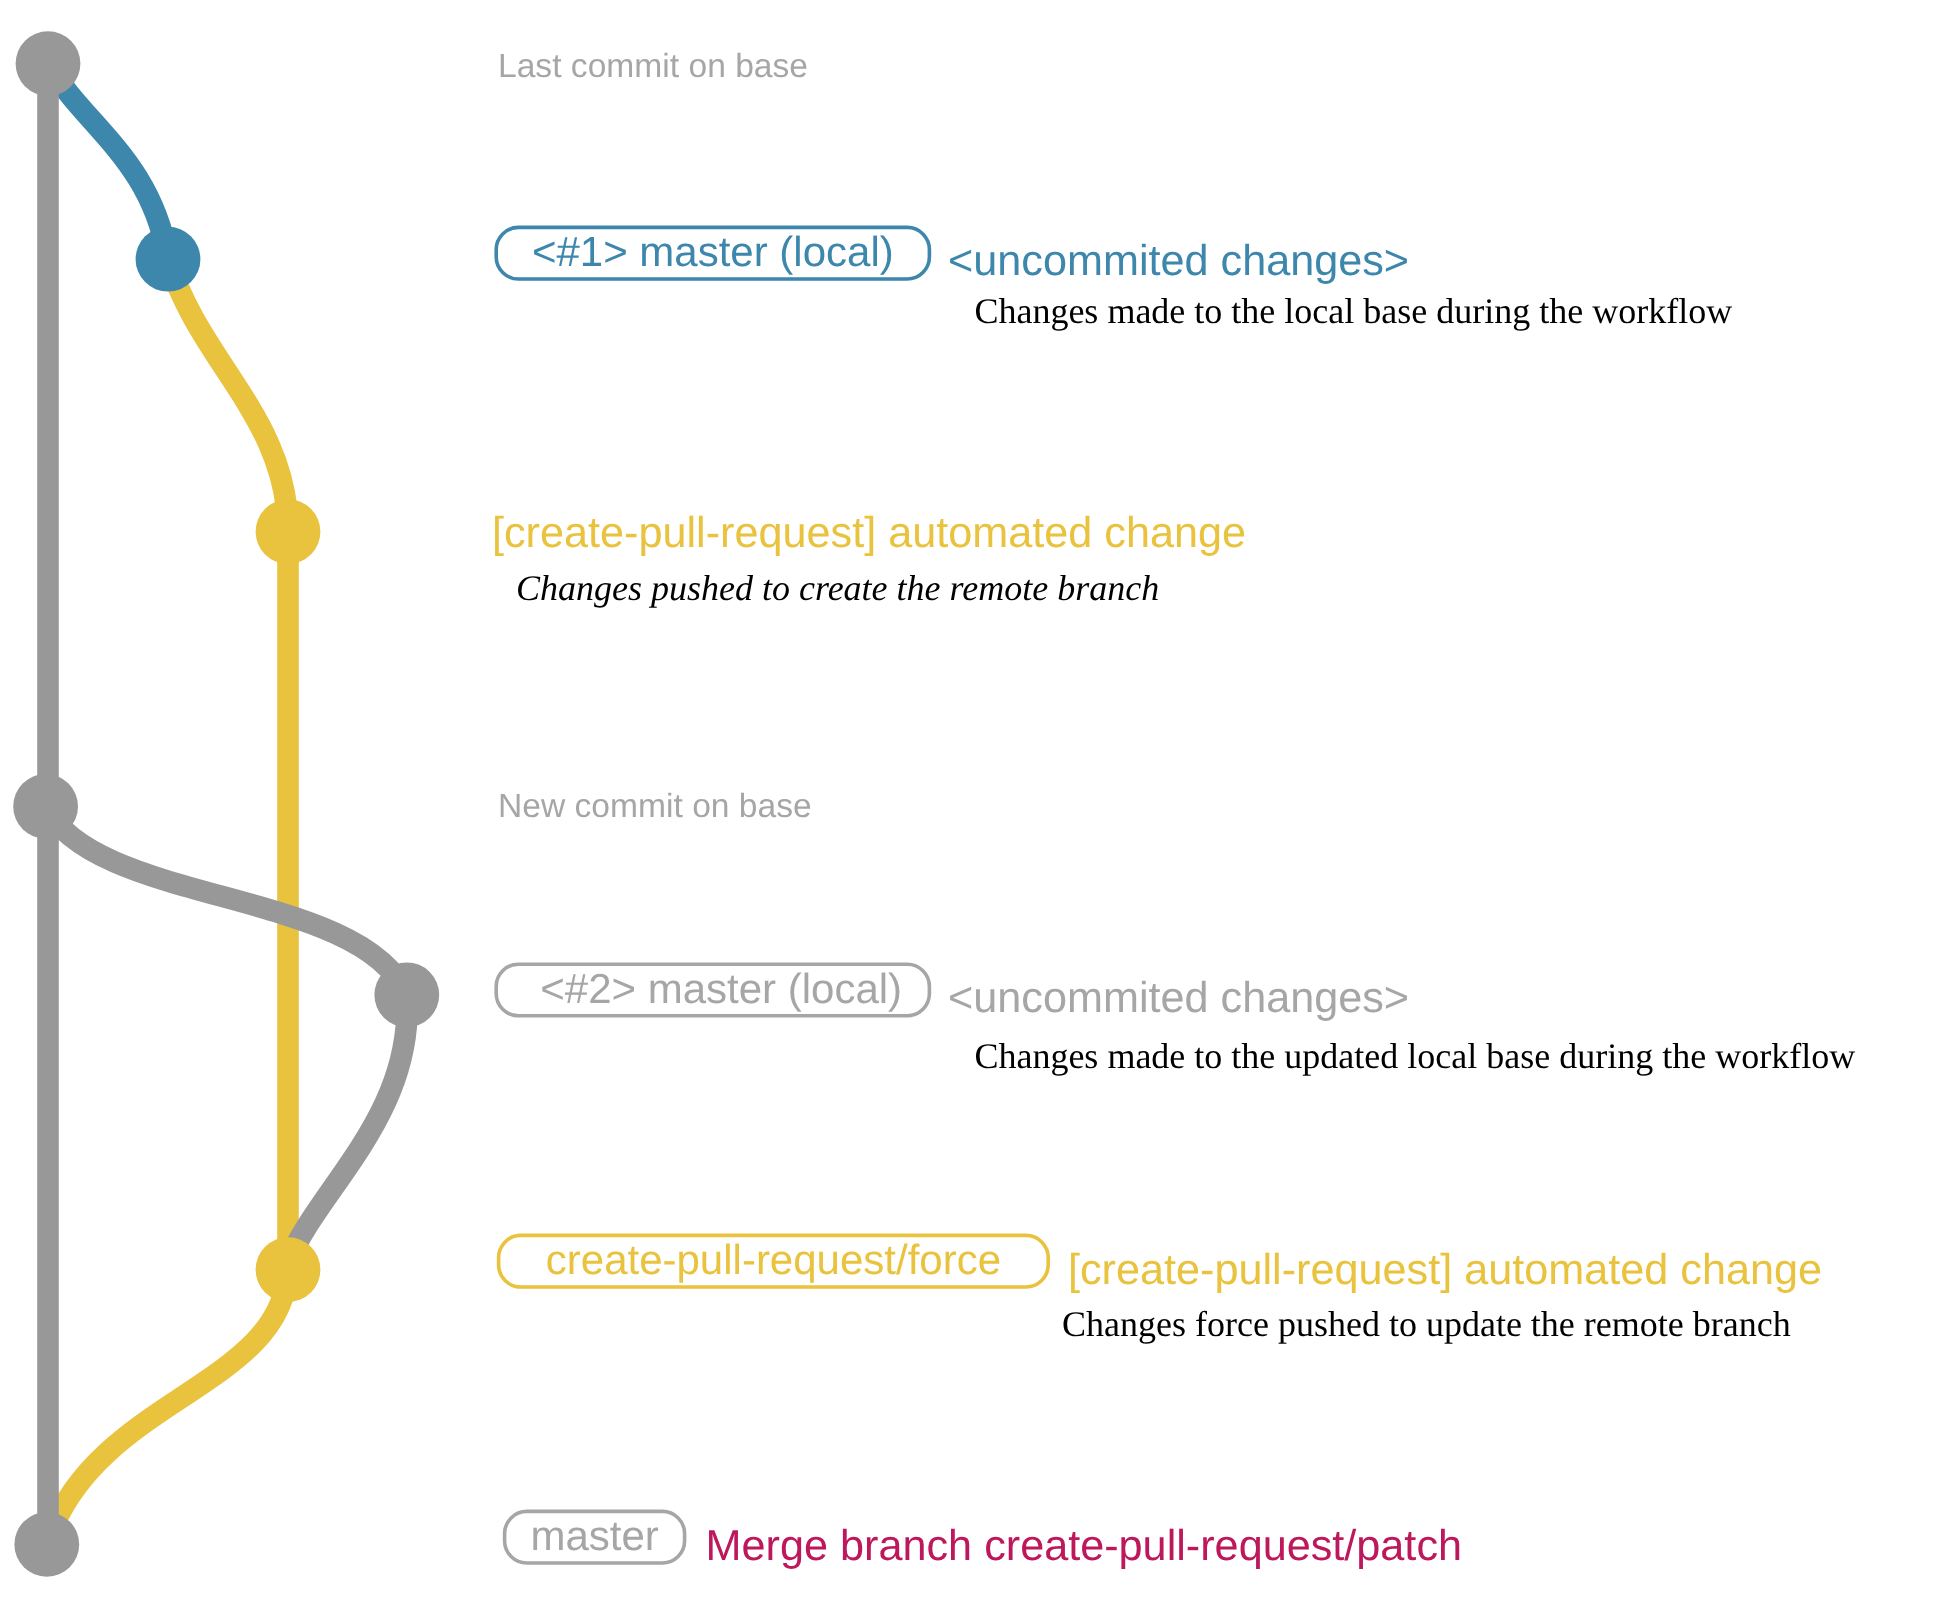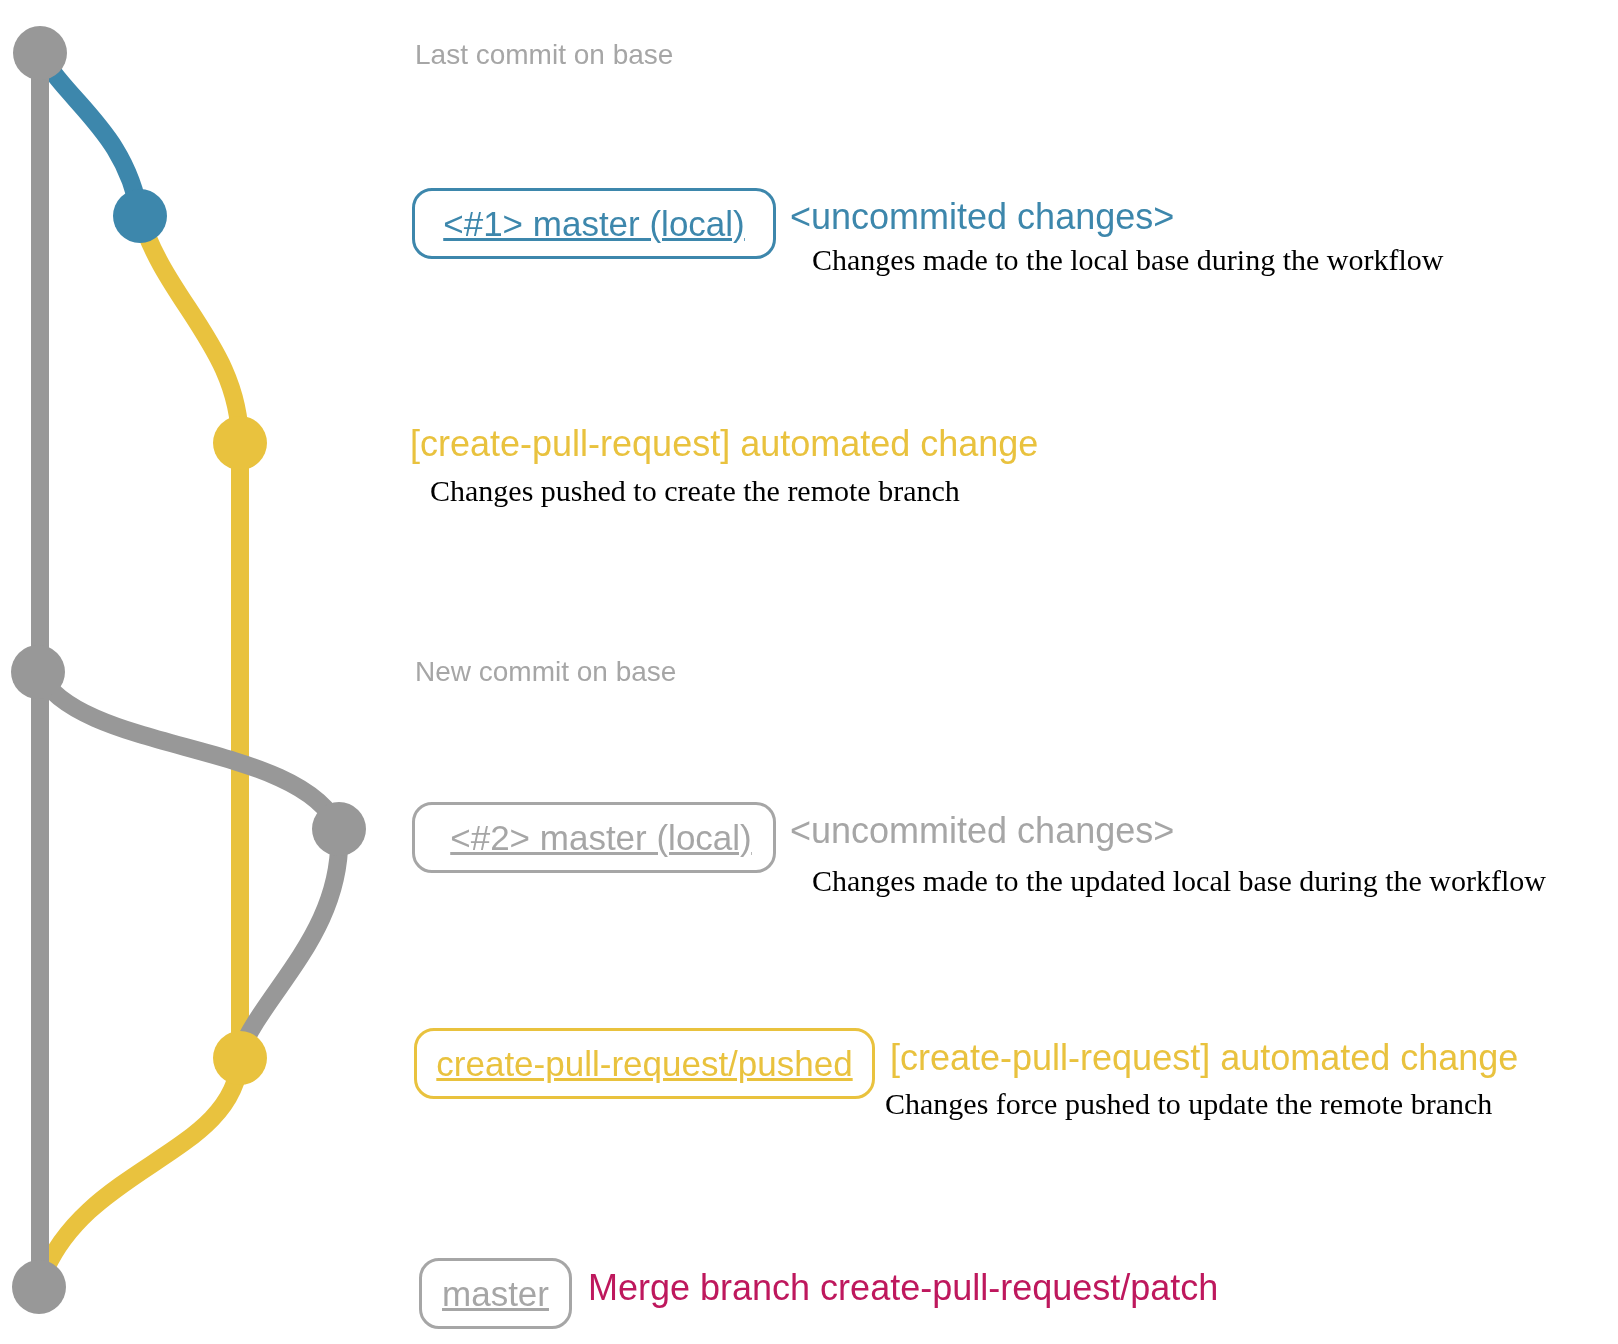--- a/index.html
+++ b/index.html
@@ -12,27 +12,26 @@
     overflow: hidden;
   }
   .graph { position: absolute; left: 0; top: 0; }
   .abs { position: absolute; }
   .milestone {
     font-size: 28px; line-height: 36px;
     white-space: nowrap;
   }
   .ref-box {
     display: flex; align-items: center; justify-content: center;
-    height: 71px;
+    height: 46px;
     border: 3px solid;
     border-radius: 20px;
     font-size: 35px;
     white-space: nowrap;
     background: #ffffff;
-    text-decoration: underline;
   }
   .msg {
     font-size: 36px; line-height: 36px;
     white-space: nowrap;
   }
   .note {
     font-family: "Liberation Serif", serif;
     font-size: 30px; line-height: 30px;
     color: #000000;
     white-space: nowrap;
@@ -60,26 +59,26 @@
   <circle cx="39" cy="1287" r="27" fill="#989898"></circle>
 </svg>
 
 <div class="abs milestone" style="left: 415px; top: 37px; color: rgb(166, 166, 166);">Last commit on base</div>
 
 <div class="abs ref-box" style="left: 412px; top: 188px; width: 364px; color: rgb(61, 135, 172); border-color: rgb(61, 135, 172);">&lt;#1&gt; master (local)</div>
 <div class="abs msg" style="left: 790px; top: 199px; color: rgb(61, 135, 172);">&lt;uncommited changes&gt;</div>
 <div class="abs note" style="left:812px; top:245px;">Changes made to the local base during the workflow</div>
 
 <div class="abs msg" style="left: 410px; top: 426px; color: rgb(233, 194, 62);">[create-pull-request] automated change</div>
-<div class="abs note" style="left:430px; top:476px;">Changes pushed to create the remote branch</div>
+<div class="abs note" style="left:430px; top:476px;font-style:italic;">Changes pushed to create the remote branch</div>
 
 <div class="abs milestone" style="left: 415px; top: 654px; color: rgb(166, 166, 166);">New commit on base</div>
 
 <div class="abs ref-box" style="left: 412px; top: 802px; width: 364px; color: rgb(166, 166, 166); border-color: rgb(166, 166, 166); padding-left: 14px;">&lt;#2&gt; master (local)</div>
 <div class="abs msg" style="left: 790px; top: 813px; color: rgb(166, 166, 166);">&lt;uncommited changes&gt;</div>
 <div class="abs note" style="left:812px; top:866px;">Changes made to the updated local base during the workflow</div>
 
-<div class="abs ref-box" style="left: 414px; top: 1028px; width: 461px; color: rgb(233, 194, 62); border-color: rgb(233, 194, 62);">create-pull-request/pushed</div>
+<div class="abs ref-box" style="left: 414px; top: 1028px; width: 461px; color: rgb(233, 194, 62); border-color: rgb(233, 194, 62);">create-pull-request/force</div>
 <div class="abs msg" style="left: 890px; top: 1040px; color: rgb(233, 194, 62);">[create-pull-request] automated change</div>
 <div class="abs note" style="left:885px; top:1089px;">Changes force pushed to update the remote branch</div>
 
 <div class="abs ref-box" style="left: 419px; top: 1258px; width: 153px; color: rgb(166, 166, 166); border-color: rgb(166, 166, 166);">master</div>
 <div class="abs msg" style="left: 588px; top: 1270px; color: #be185d;">Merge branch create-pull-request/patch</div>
 
 </body></html>

